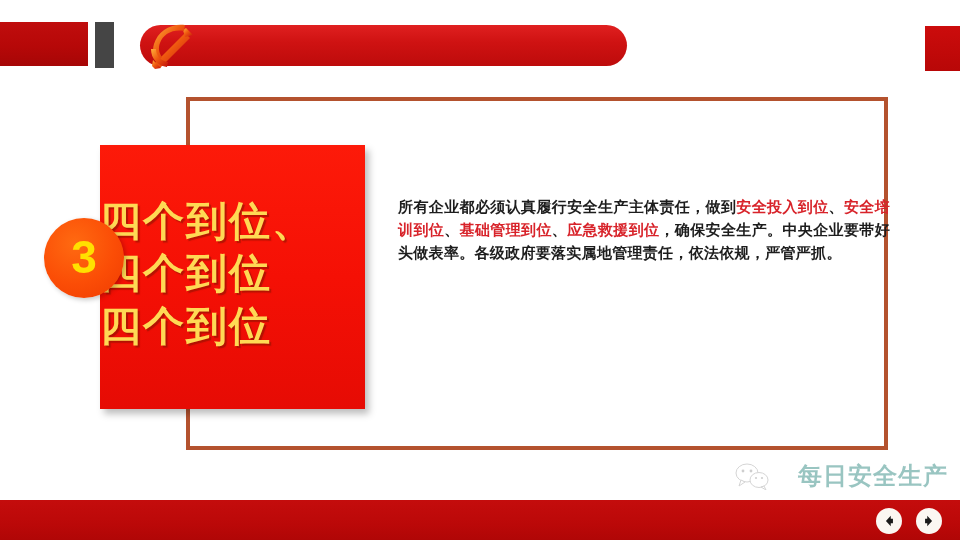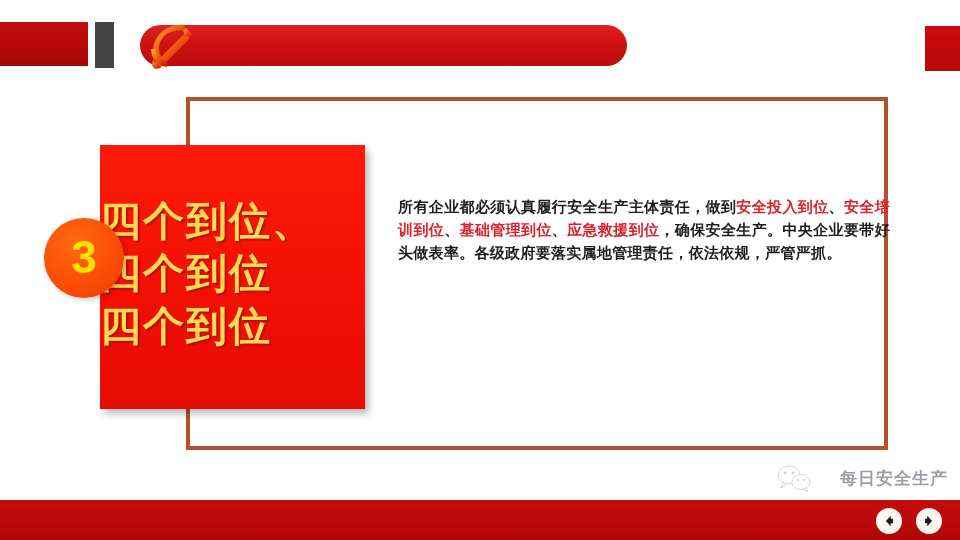--- a/index.html
+++ b/index.html
@@ -169,23 +169,23 @@
     right: 12px;
     bottom: 48px;
     display: flex;
     align-items: center;
     gap: 7px;
     opacity: .42;
     z-index: 9;
   }
   .wm-logo { width: 34px; height: 28px; }
   .wm-text {
-    font-size: 17px;
-    font-weight: bold;
-    color: #0f172a;
+    font-size: 24px;
+    font-weight: bold;
+    color: #0f766e;
     letter-spacing: 1px;
     white-space: nowrap;
     margin-left: 22px;
   }
 
   
   .nav-arrows {
     position: absolute;
     right: 18px;
     bottom: 6px;

